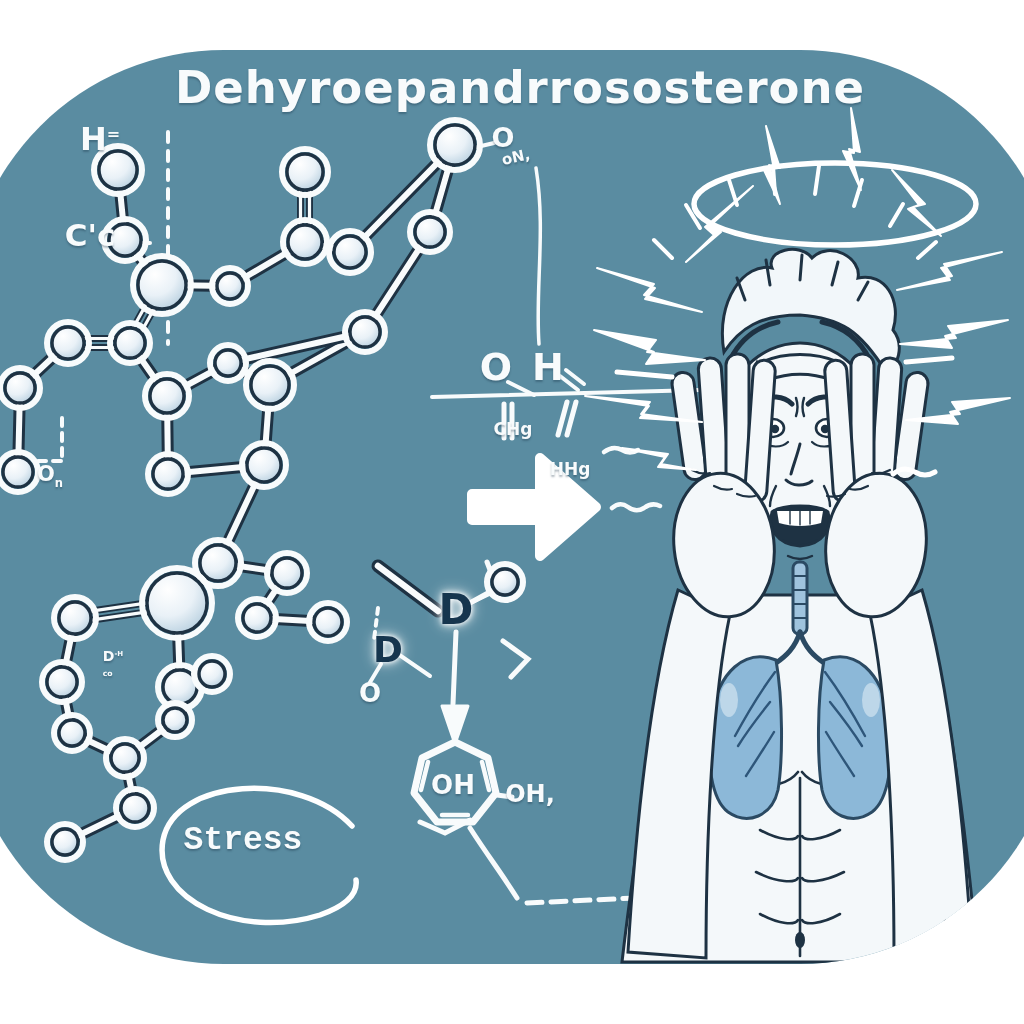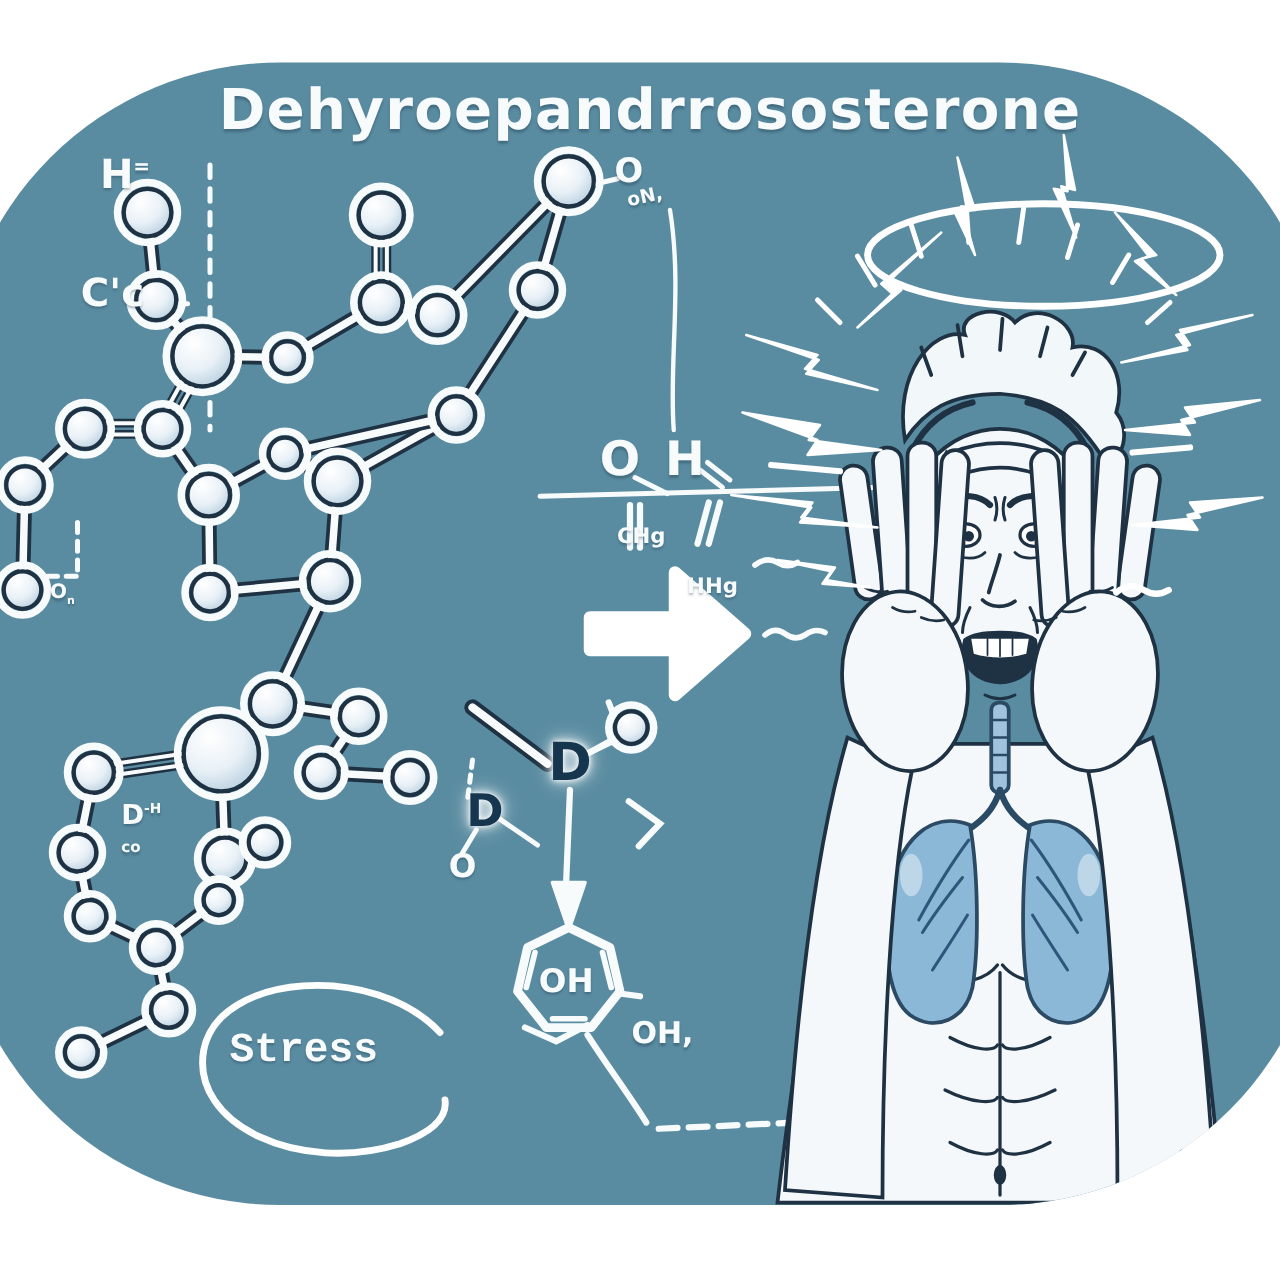--- a/index.html
+++ b/index.html
@@ -401,34 +401,34 @@
 
 
 <div class="lbl" style="left:100px;top:140px;font-size:32px;">
   <span>H</span><span class="sup">=</span>
 </div>
 <div class="lbl" style="left:90px;top:235px;font-size:31px;">C'c</div>
 
 <div class="lbl" style="left:503px;top:138px;font-size:27px;">O</div>
 <div class="lbl" style="left:516px;top:158px;font-size:15px;transform:translate(-50%,-50%) rotate(-12deg);">oN,</div>
 
-<div class="lbl" style="left:50px;top:476px;font-size:16px;">
+<div class="lbl" style="left:50px;top:476px;font-size:21px;">
   <span>O</span><span class="sub">n</span>
 </div>
 
-<div class="lbl" style="left:113px;top:664px;font-size:22px;">
+<div class="lbl" style="left:113px;top:664px;font-size:14px;">
   <span>D</span><span class="sup">-H</span><br>
   <span class="sub" style="vertical-align:baseline;">co</span>
 </div>
 
 <div class="lbl" style="left:496px;top:368px;font-size:38px;">O</div>
 <div class="lbl" style="left:548px;top:368px;font-size:38px;">H</div>
 <div class="lbl" style="left:513px;top:430px;font-size:17px;">CHg</div>
 <div class="lbl" style="left:570px;top:428px;font-size:17px;margin-top:42px;">HHg</div>
 
 <div class="lbl d-letter" style="left:456px;top:610px;font-size:42px;">D</div>
 <div class="lbl d-letter" style="left:388px;top:650px;font-size:36px;">D</div>
 <div class="lbl" style="left:370px;top:694px;font-size:26px;">O</div>
 
 <div class="lbl" style="left:453px;top:786px;font-size:26px;text-align:center;">OH</div>
-<div class="lbl" style="left:530px;top:795px;font-size:24px;margin-top:32px;">OH,</div>
+<div class="lbl" style="left:530px;top:795px;font-size:24px;">OH,</div>
 
 </div>
 
 </body></html>

